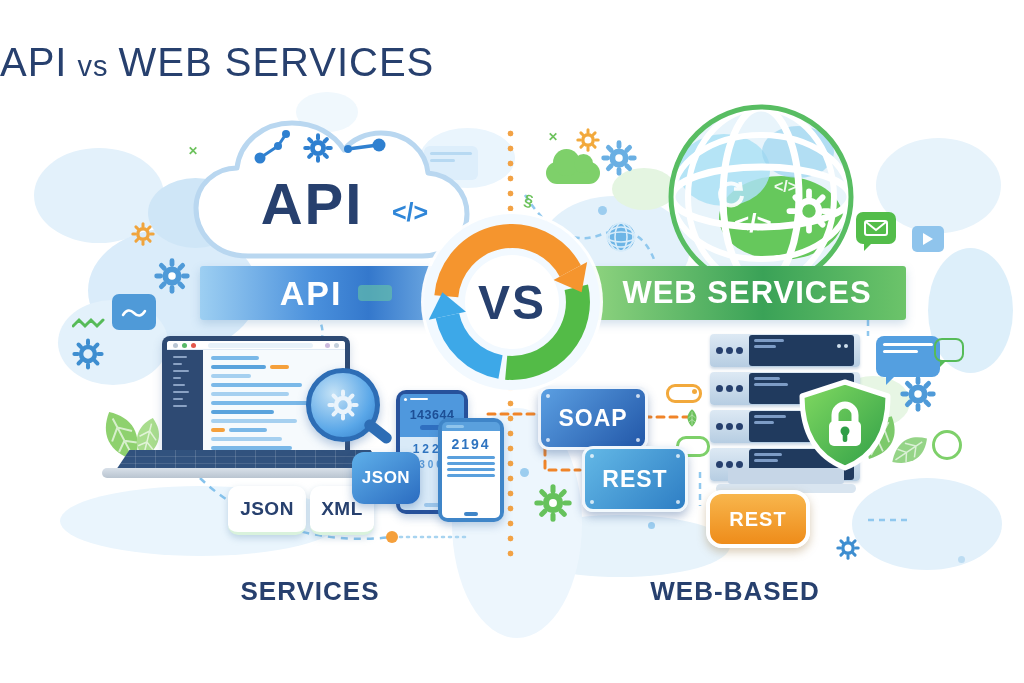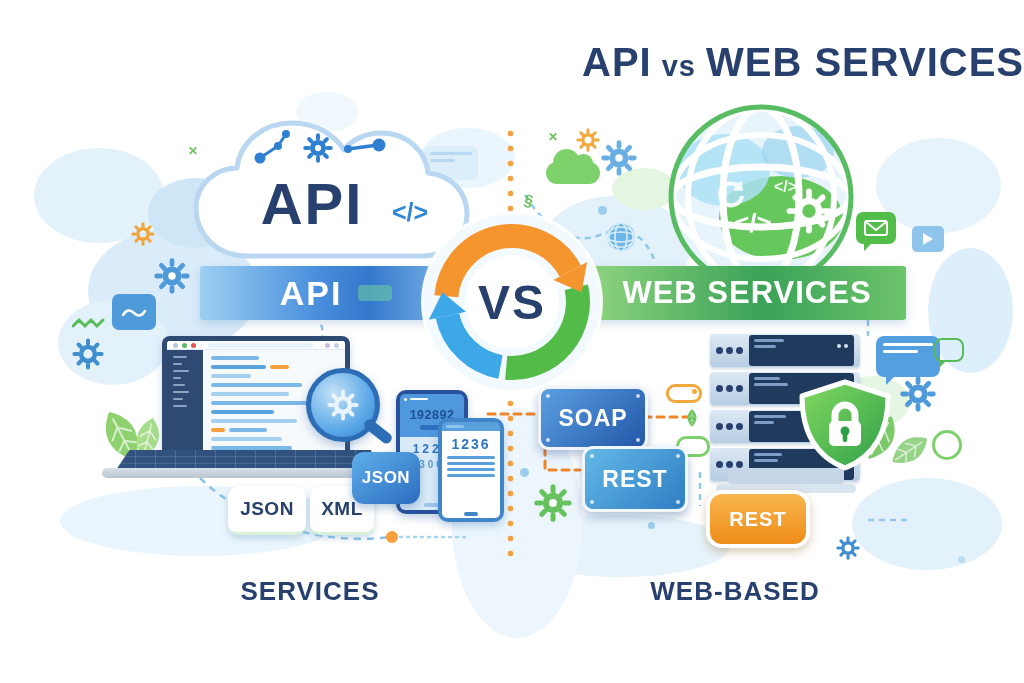--- a/index.html
+++ b/index.html
@@ -17,21 +17,21 @@
   .b7{left:876px;top:138px;width:125px;height:95px;background:#e7f3fb;}
   .b8{left:928px;top:248px;width:85px;height:125px;background:#ddeffa;}
   .b9{left:60px;top:486px;width:280px;height:70px;background:#eaf5fd;}
   .b10{left:510px;top:515px;width:220px;height:62px;background:#e7f3fb;}
   .b11{left:852px;top:478px;width:150px;height:92px;background:#e3f1fb;}
   .b12{left:452px;top:408px;width:130px;height:230px;background:#edf6fd;}
   .b13{left:612px;top:168px;width:64px;height:42px;background:#e4f5e1;}
   .b14{left:836px;top:376px;width:74px;height:52px;background:#e7f6e4;}
   .b15{left:296px;top:92px;width:62px;height:40px;background:#f0f8fd;}
   
-  .title{left:0;top:40px;width:100%;text-align:right;color:#27406e;font-weight:700;letter-spacing:1px;}
+  .title{left:0;top:40px;width:100%;text-align:left;color:#27406e;font-weight:400;letter-spacing:1px;}
   .title .t-big{font-size:40px;}
   .title .t-vs{font-size:29px;margin:0 10px;}
   
   .divider{left:507px;top:126px;width:7px;height:438px;z-index:1;
     background-image:radial-gradient(circle,#f2a245 2.6px,rgba(242,162,69,0) 3.2px);
     background-size:7px 15px;background-repeat:repeat-y;}
   
   .cloud-wrap{left:180px;top:108px;width:300px;height:162px;z-index:3;}
   .cloud-icons{position:absolute;left:72px;top:22px;display:flex;align-items:center;gap:9px;}
   .cloud-api{position:absolute;left:32px;top:62px;width:200px;text-align:center;
@@ -366,40 +366,40 @@
     </svg>
   </div>
   <div class="abs mag-handle"></div>
 
   <div class="abs phone1">
     <div class="p-screen">
       <div class="p1-top">
           <i></i>
           <u></u>
         </div>
-      <div class="p1-display">192892</div>
+      <div class="p1-display">143644</div>
       <div class="p1-pillwrap">
           <div class="p1-pill"></div>
         </div>
       <div class="p1-grid">
         <div class="g1">1223</div>
         <div class="g2">300</div>
       </div>
       <div class="p1-home">
           <i></i>
         </div>
     </div>
   </div>
   <div class="abs phone2">
     <div class="p-screen">
       <div class="p2-top">
           <u></u>
         </div>
       <div class="p2-body">
-        <div class="p2-digits">1236</div>
+        <div class="p2-digits">2194</div>
         <div class="p2-lines">
             <b></b>
             <b></b>
             <b></b>
             <b></b>
           </div>
       </div>
       <div class="p2-bottom">
           <i></i>
         </div>

